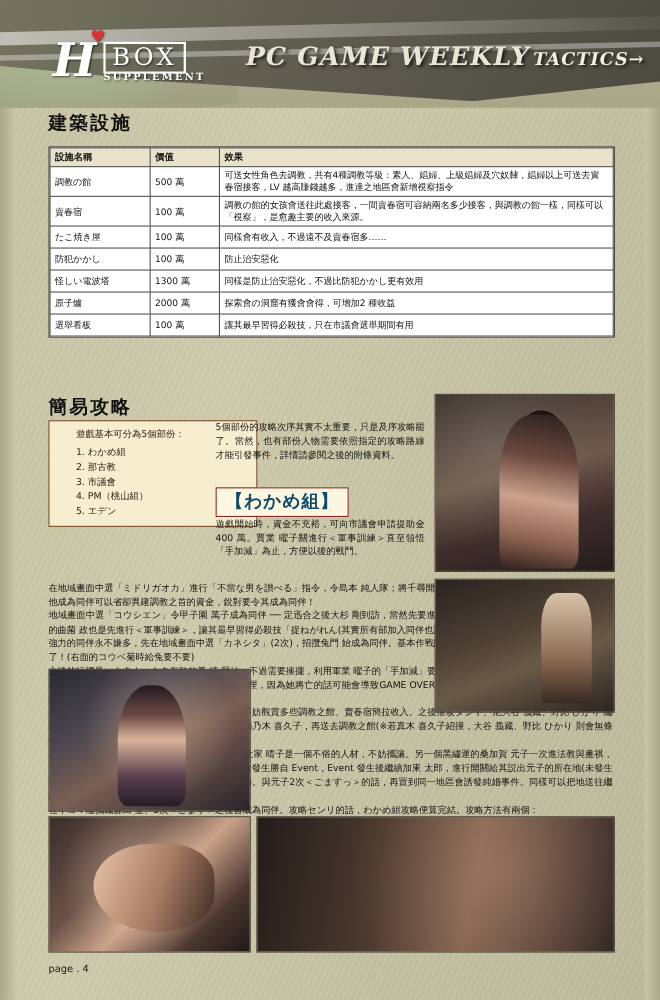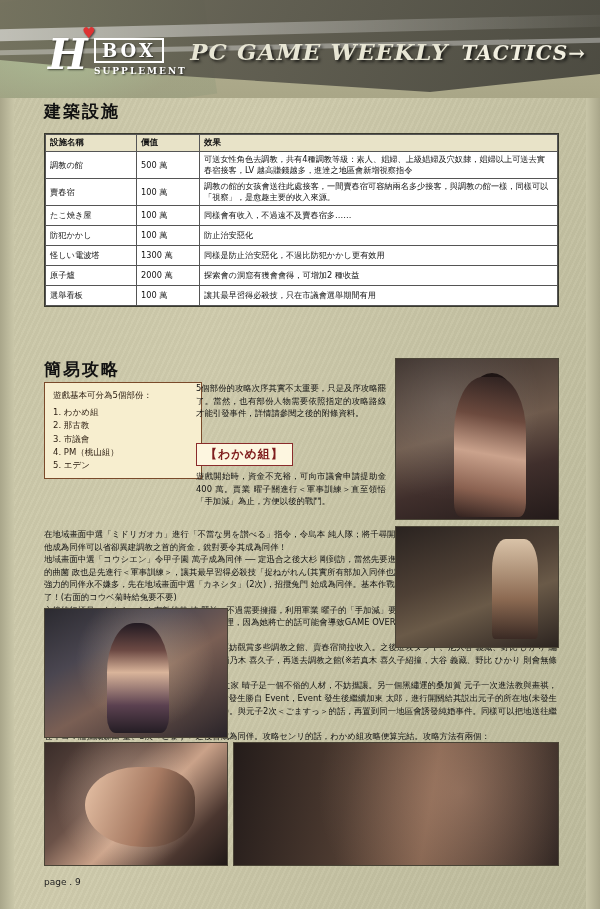--- a/index.html
+++ b/index.html
@@ -54,35 +54,35 @@
     text-shadow:1px 1px 2px rgba(0,0,0,.6);
   }
   .logo .h{font-size:42px;font-weight:bold;font-style:italic;line-height:38px;}
   .logo .heart{
     position:absolute;left:34px;top:-10px;width:12px;height:12px;color:#d33;
     font-size:15px;line-height:15px;
   }
   .logo .boxw{position:absolute;left:46px;top:2px;}
   .logo .box{
     display:inline-block;border:2px solid #fff;padding:0px 6px;
-    font-size:18px;font-weight:bold;letter-spacing:3px;
+    font-size:22px;font-weight:normal;letter-spacing:3px;
   }
   .logo .supp{
     position:absolute;left:46px;top:30px;font-size:9px;letter-spacing:2px;font-weight:bold;
     text-transform:uppercase;
   }
   .hdr-title{
     position:absolute;right:14px;top:38px;text-align:right;
     font-family:"DejaVu Serif","Liberation Serif",serif;
     font-style:italic;font-weight:bold;
     color:#e8e6d4;font-size:23px;letter-spacing:1px;
     text-shadow:2px 2px 3px rgba(0,0,0,.7);
     white-space:nowrap;
   }
-  .hdr-title .tac{color:#f2efe0;font-size:20px;margin-left:13px;}
+  .hdr-title .tac{color:#f2efe0;font-size:16px;margin-left:3px;}
   
   .sec-title{
     position:absolute;color:#111;font-weight:bold;
     font-family:"DejaVu Sans","Liberation Sans",sans-serif;
     font-size:17px;letter-spacing:2px;
   }
   
   .tbl-wrap{
     position:absolute;left:44px;top:133px;width:513px;
     border:1px solid #3a3a2e;background:#fff;
@@ -93,34 +93,34 @@
     font-family:"DejaVu Sans","Liberation Sans",sans-serif;
   }
   thead th{background:#e8e3c8;font-weight:bold;text-align:left;font-size:8.5px;}
   tbody td{background:#fff;height:15px;}
   .col-name{width:82px;}
   .col-price{width:54px;}
   
   .lbox{
     position:absolute;left:44px;top:382px;width:140px;
     border:1px solid #7a4a2a;background:#f7eecf;
-    padding:6px 8px;font-size:8.5px;color:#2a1c10;line-height:1.55;
+    padding:6px 24px;font-size:8.5px;color:#2a1c10;line-height:1.55;
   }
   .lbox .lead{margin-bottom:4px;}
   
   .para{
     position:absolute;color:#111;font-size:8.4px;line-height:1.5;
     text-align:justify;
     font-family:"DejaVu Sans","Liberation Sans",sans-serif;
   }
   .p-intro{left:196px;top:382px;width:190px;}
   .subhead{
     position:absolute;left:196px;top:443px;
     border:1px solid #8a2b2b;background:#fdf6e0;
-    color:#7f1d1d;font-weight:bold;font-size:12px;
+    color:#0c4a6e;font-weight:bold;font-size:16px;
     padding:2px 8px;letter-spacing:1px;
   }
   .p-a{left:196px;top:470px;width:190px;}
   .p-b{left:44px;top:528px;width:513px;}
   
   .img{position:absolute;border:1px solid #4a4436;overflow:hidden;}
   .img-girl-bed{
     left:395px;top:358px;width:162px;height:160px;
     background:
       radial-gradient(circle at 30% 28%, rgba(255,255,255,.12), rgba(0,0,0,0) 60%),
@@ -289,14 +289,14 @@
 在イコマ艦攜藏森田 菫、3次＜ごます＞之後會成為同伴。攻略センリ的話，わかめ組攻略便算完結。攻略方法有兩個：</div>
 
   <div class="img img-girl-bed">
       <div class="hair"></div>
     </div>
   <div class="img img-room"></div>
   <div class="img img-char1"></div>
   <div class="img img-char2"></div>
   <div class="img img-right-low"></div>
 
-  <div class="footer">page . 9</div>
+  <div class="footer">page . 4</div>
 </div>
 
 </body></html>

